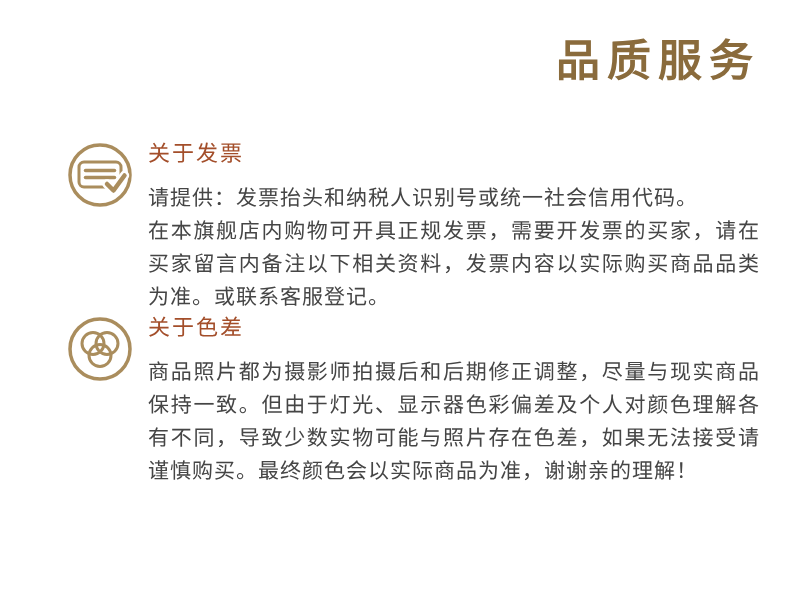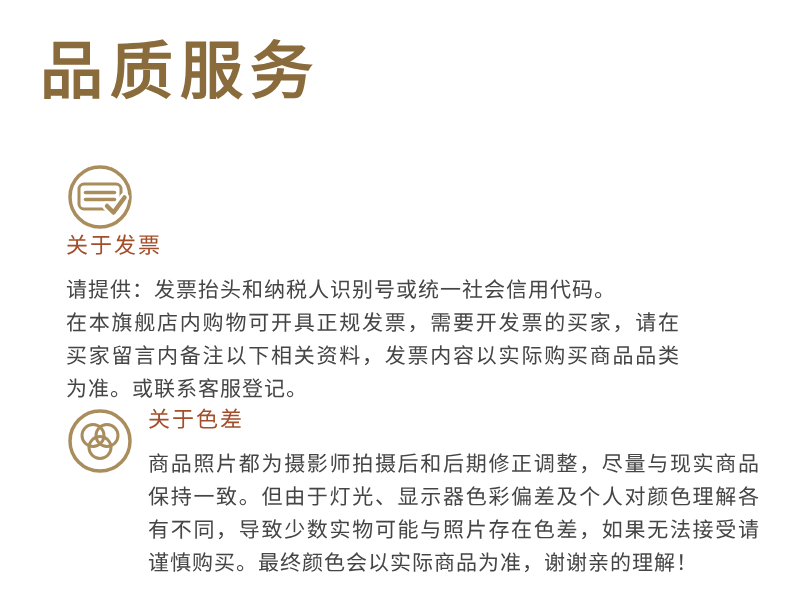--- a/index.html
+++ b/index.html
@@ -11,34 +11,34 @@
     font-family: "Liberation Sans", "DejaVu Sans", sans-serif;
     background: var(--background, #fff);
   }
   .page {
     width: 800px;
     height: 597px;
     padding: 0 40px 0 66px;
   }
   .page-title {
     margin-top: 36px;
-    text-align: left;
-    font-size: 63px;
+    text-align: right;
+    font-size: 44px;
     font-weight: 700;
     letter-spacing: 7px;
     line-height: 1.12;
     color: var(--title_gold, #8a6b3c);
     
     margin-left: -26px;
   }
   .service-section {
     display: flex;
     align-items: flex-start;
   }
-  .service-section.first { margin-top: 54px; flex-direction: column; }
+  .service-section.first { margin-top: 54px; }
   .service-section + .service-section { }
   .icon-wrap {
     flex: 0 0 68px;
     width: 68px;
     height: 68px;
     margin-right: 14px;
     margin-top: 2px;
   }
   .icon-wrap svg { width: 68px; height: 68px; display: block; }
   .icon-stroke {

